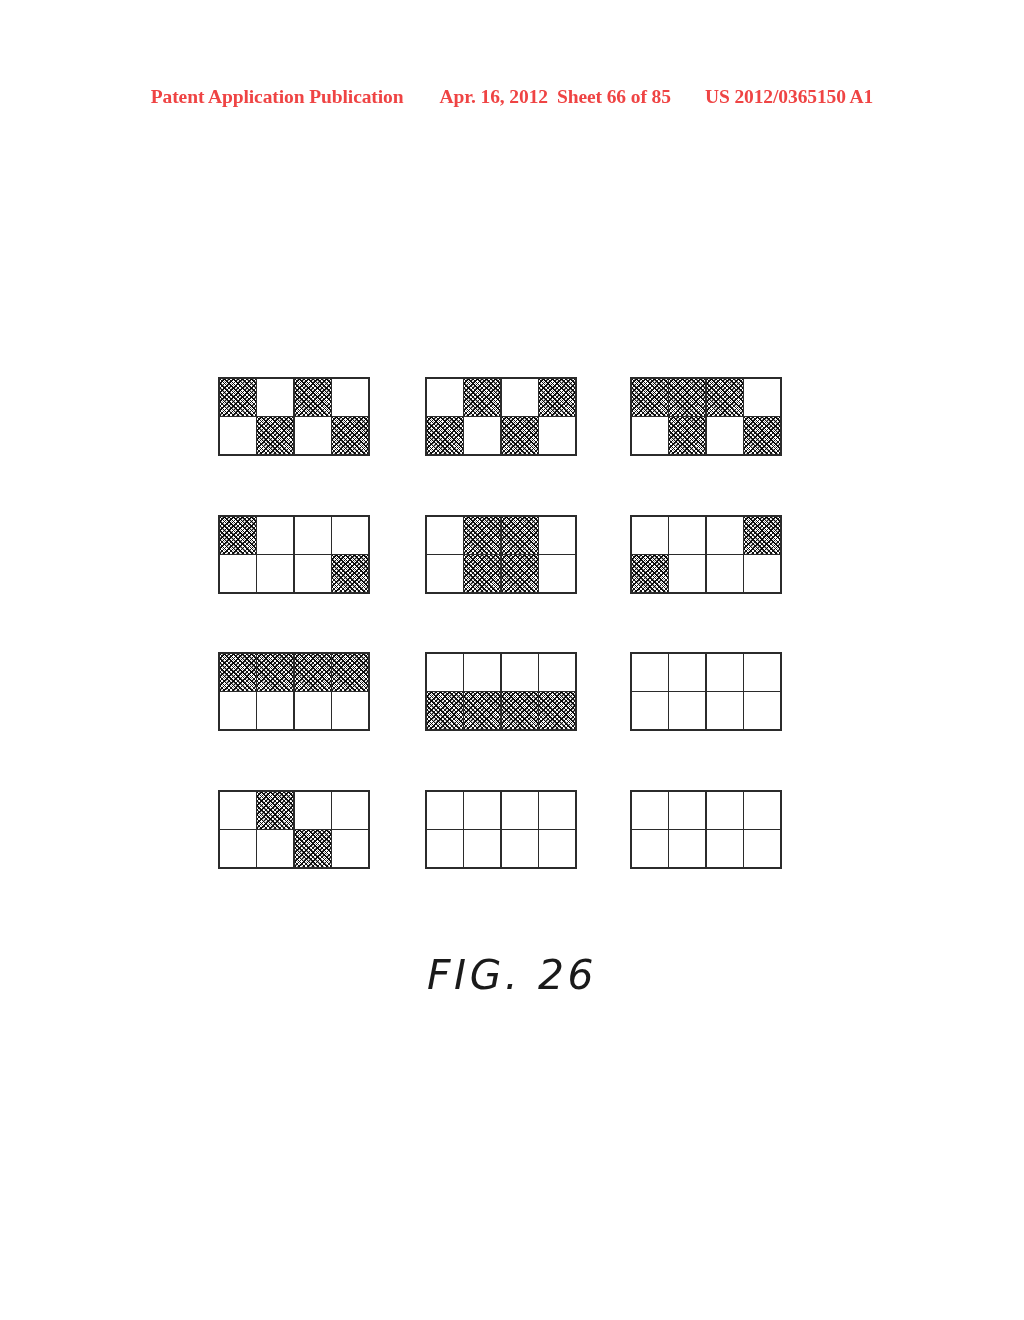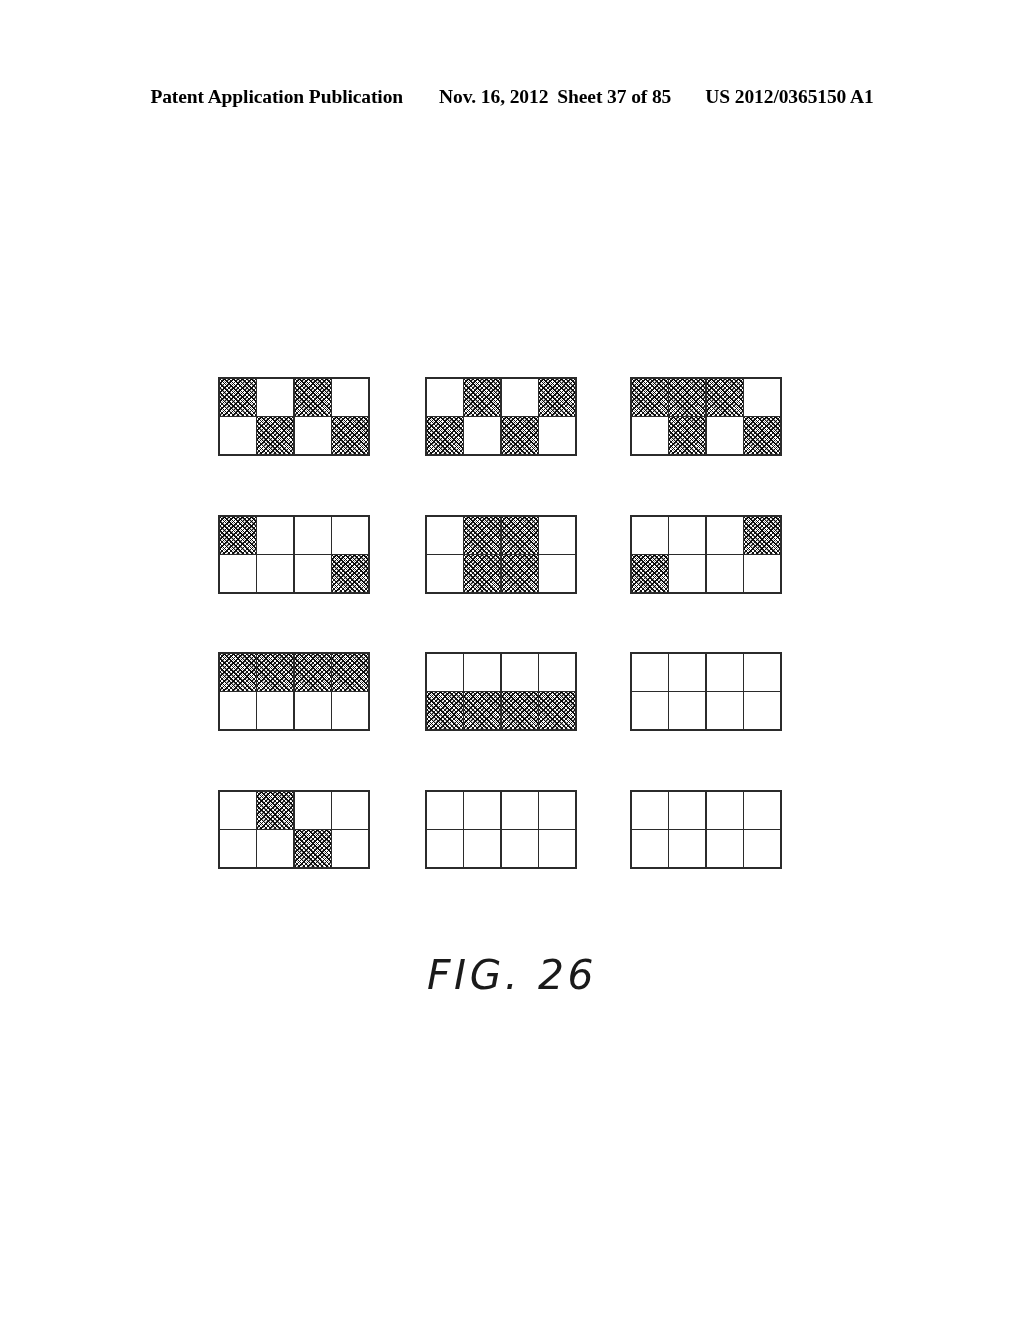--- a/index.html
+++ b/index.html
@@ -24,21 +24,21 @@
     display: flex;
     justify-content: center;
     align-items: baseline;
     white-space: nowrap;
   }
   .hdr-seg {
     font-family: "Liberation Serif", serif;
     font-weight: bold;
     font-size: 19.5px;
     letter-spacing: -0.1px;
-    color: #000000;
+    color: #ef4444;
   }
   .hdr-gap-a { width: 36px; display: inline-block; }
   .hdr-gap-b { width: 34px; display: inline-block; }
   .hdr-mid-inner { display: inline-block; }
   .hdr-mid-inner .sp { display: inline-block; width: 9px; }
 
   
   .figure-area {
     position: absolute;
     left: 0;
@@ -96,21 +96,21 @@
     transform: scaleX(1.02);
   }
 </style>
 </head>
 <body>
 
 <div class="page-header">
   <span class="hdr-seg">Patent Application Publication</span>
   <span class="hdr-gap-a"></span>
   <span class="hdr-mid-inner">
-    <span class="hdr-seg">Nov. 16, 2012</span><span class="sp"></span><span class="hdr-seg">Sheet 37 of 85</span>
+    <span class="hdr-seg">Apr. 16, 2012</span><span class="sp"></span><span class="hdr-seg">Sheet 66 of 85</span>
   </span>
   <span class="hdr-gap-b"></span>
   <span class="hdr-seg">US 2012/0365150 A1</span>
 </div>
 
 <div class="figure-area" id="figure-area">
     <div class="grid-block" style="left: 218px; top: 377px;">
       <div class="cell filled"></div>
       <div class="cell"></div>
       <div class="cell filled"></div>

